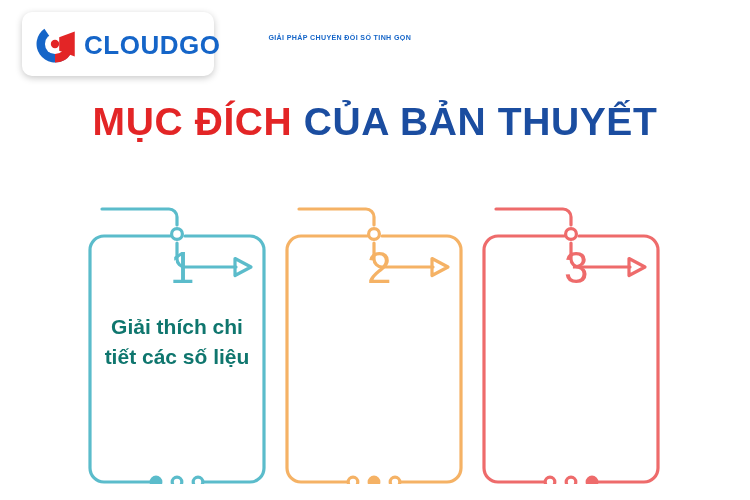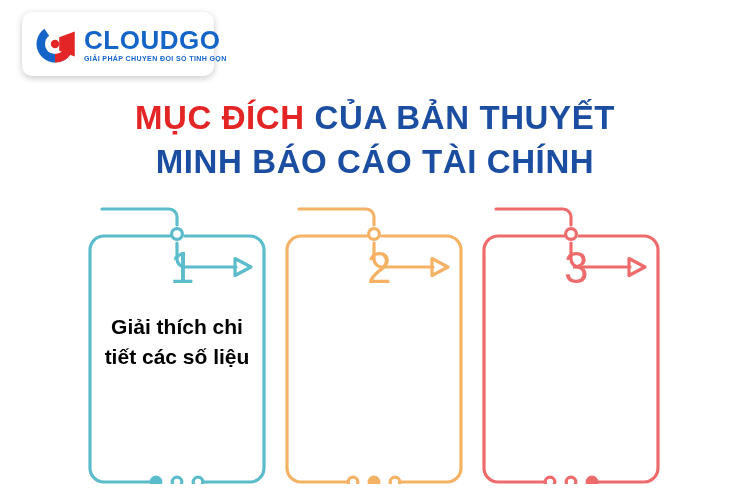--- a/index.html
+++ b/index.html
@@ -33,54 +33,55 @@
 
   #logo-mark {
     width: 42px;
     height: 42px;
     flex: 0 0 42px;
     margin-right: 8px;
   }
 
   #logo-wordblock {
     display: flex;
-    flex-direction: column;
+    flex-direction: row;
     justify-content: center;
     padding-top: 2px;
   }
 
   #logo-wordmark {
     font-size: 26px;
     font-weight: bold;
     letter-spacing: 0.5px;
     color: #1565C8;
     line-height: 1;
   }
 
   #logo-tagline {
     font-size: 7.1px;
     font-weight: bold;
     color: #1565C8;
     letter-spacing: 0.35px;
     line-height: 1;
     margin-top: 3px;
     white-space: nowrap;
+    margin-left: 48px;
   }
 
   
   #title-block {
     position: absolute;
     left: 0;
     top: 96px;
     width: 750px;
     text-align: center;
   }
 
   .title-line {
-    font-size: 33px;
+    font-size: 39px;
     font-weight: bold;
     letter-spacing: 0.6px;
     line-height: 1.32;
     white-space: nowrap;
   }
 
   .t-red  { color: #E32526; }
   .t-blue { color: #1B4DA0; }
 
   
@@ -131,21 +132,21 @@
 
   .card-text {
     position: absolute;
     left: 8px;
     right: 8px;
     top: 78px;
     text-align: center;
     font-size: 21px;
     font-weight: bold;
     line-height: 1.42;
-    color: #000000;
+    color: #0f766e;
   }
 
   .num-1 { color: #5BBCCB; }
   .num-2 { color: #F5B265; }
   .num-3 { color: #EE6B6B; }
 </style>
 </head>
 <body>
 
 <div id="logo-badge">
@@ -166,21 +167,20 @@
   <div id="logo-wordblock">
     <div id="logo-wordmark">CLOUDGO</div>
     <div id="logo-tagline">GIẢI PHÁP CHUYỂN ĐỔI SỐ TINH GỌN</div>
   </div>
 </div>
 
 <div id="title-block">
   <div class="title-line">
     <span class="t-red">MỤC ĐÍCH</span><span class="t-blue"> CỦA BẢN THUYẾT</span>
   </div>
-  <div class="title-line t-blue">MINH BÁO CÁO TÀI CHÍNH</div>
 </div>
 
 <div id="cards-row">
 
   <div class="card card-1">
     <svg class="card-frame" viewBox="0 0 178 250">
       <path id="frame-path-1" fill="none" stroke="#5BBCCB" stroke-width="3.2" stroke-linecap="round" d="M 82 2 L 16 2 A 14 14 0 0 0 2 16 L 2 234 A 14 14 0 0 0 16 248 L 61.8 248 M 116.2 248 L 162 248 A 14 14 0 0 0 176 234 L 176 16 A 14 14 0 0 0 162 2 L 97 2"></path>
       <g id="dots-1">
           <circle cx="68" cy="248" r="4.800000000000001" stroke="#5BBCCB" stroke-width="3.2" fill="#5BBCCB"></circle>
           <circle cx="89" cy="248" r="4.800000000000001" stroke="#5BBCCB" stroke-width="3.2" fill="#ffffff"></circle>

